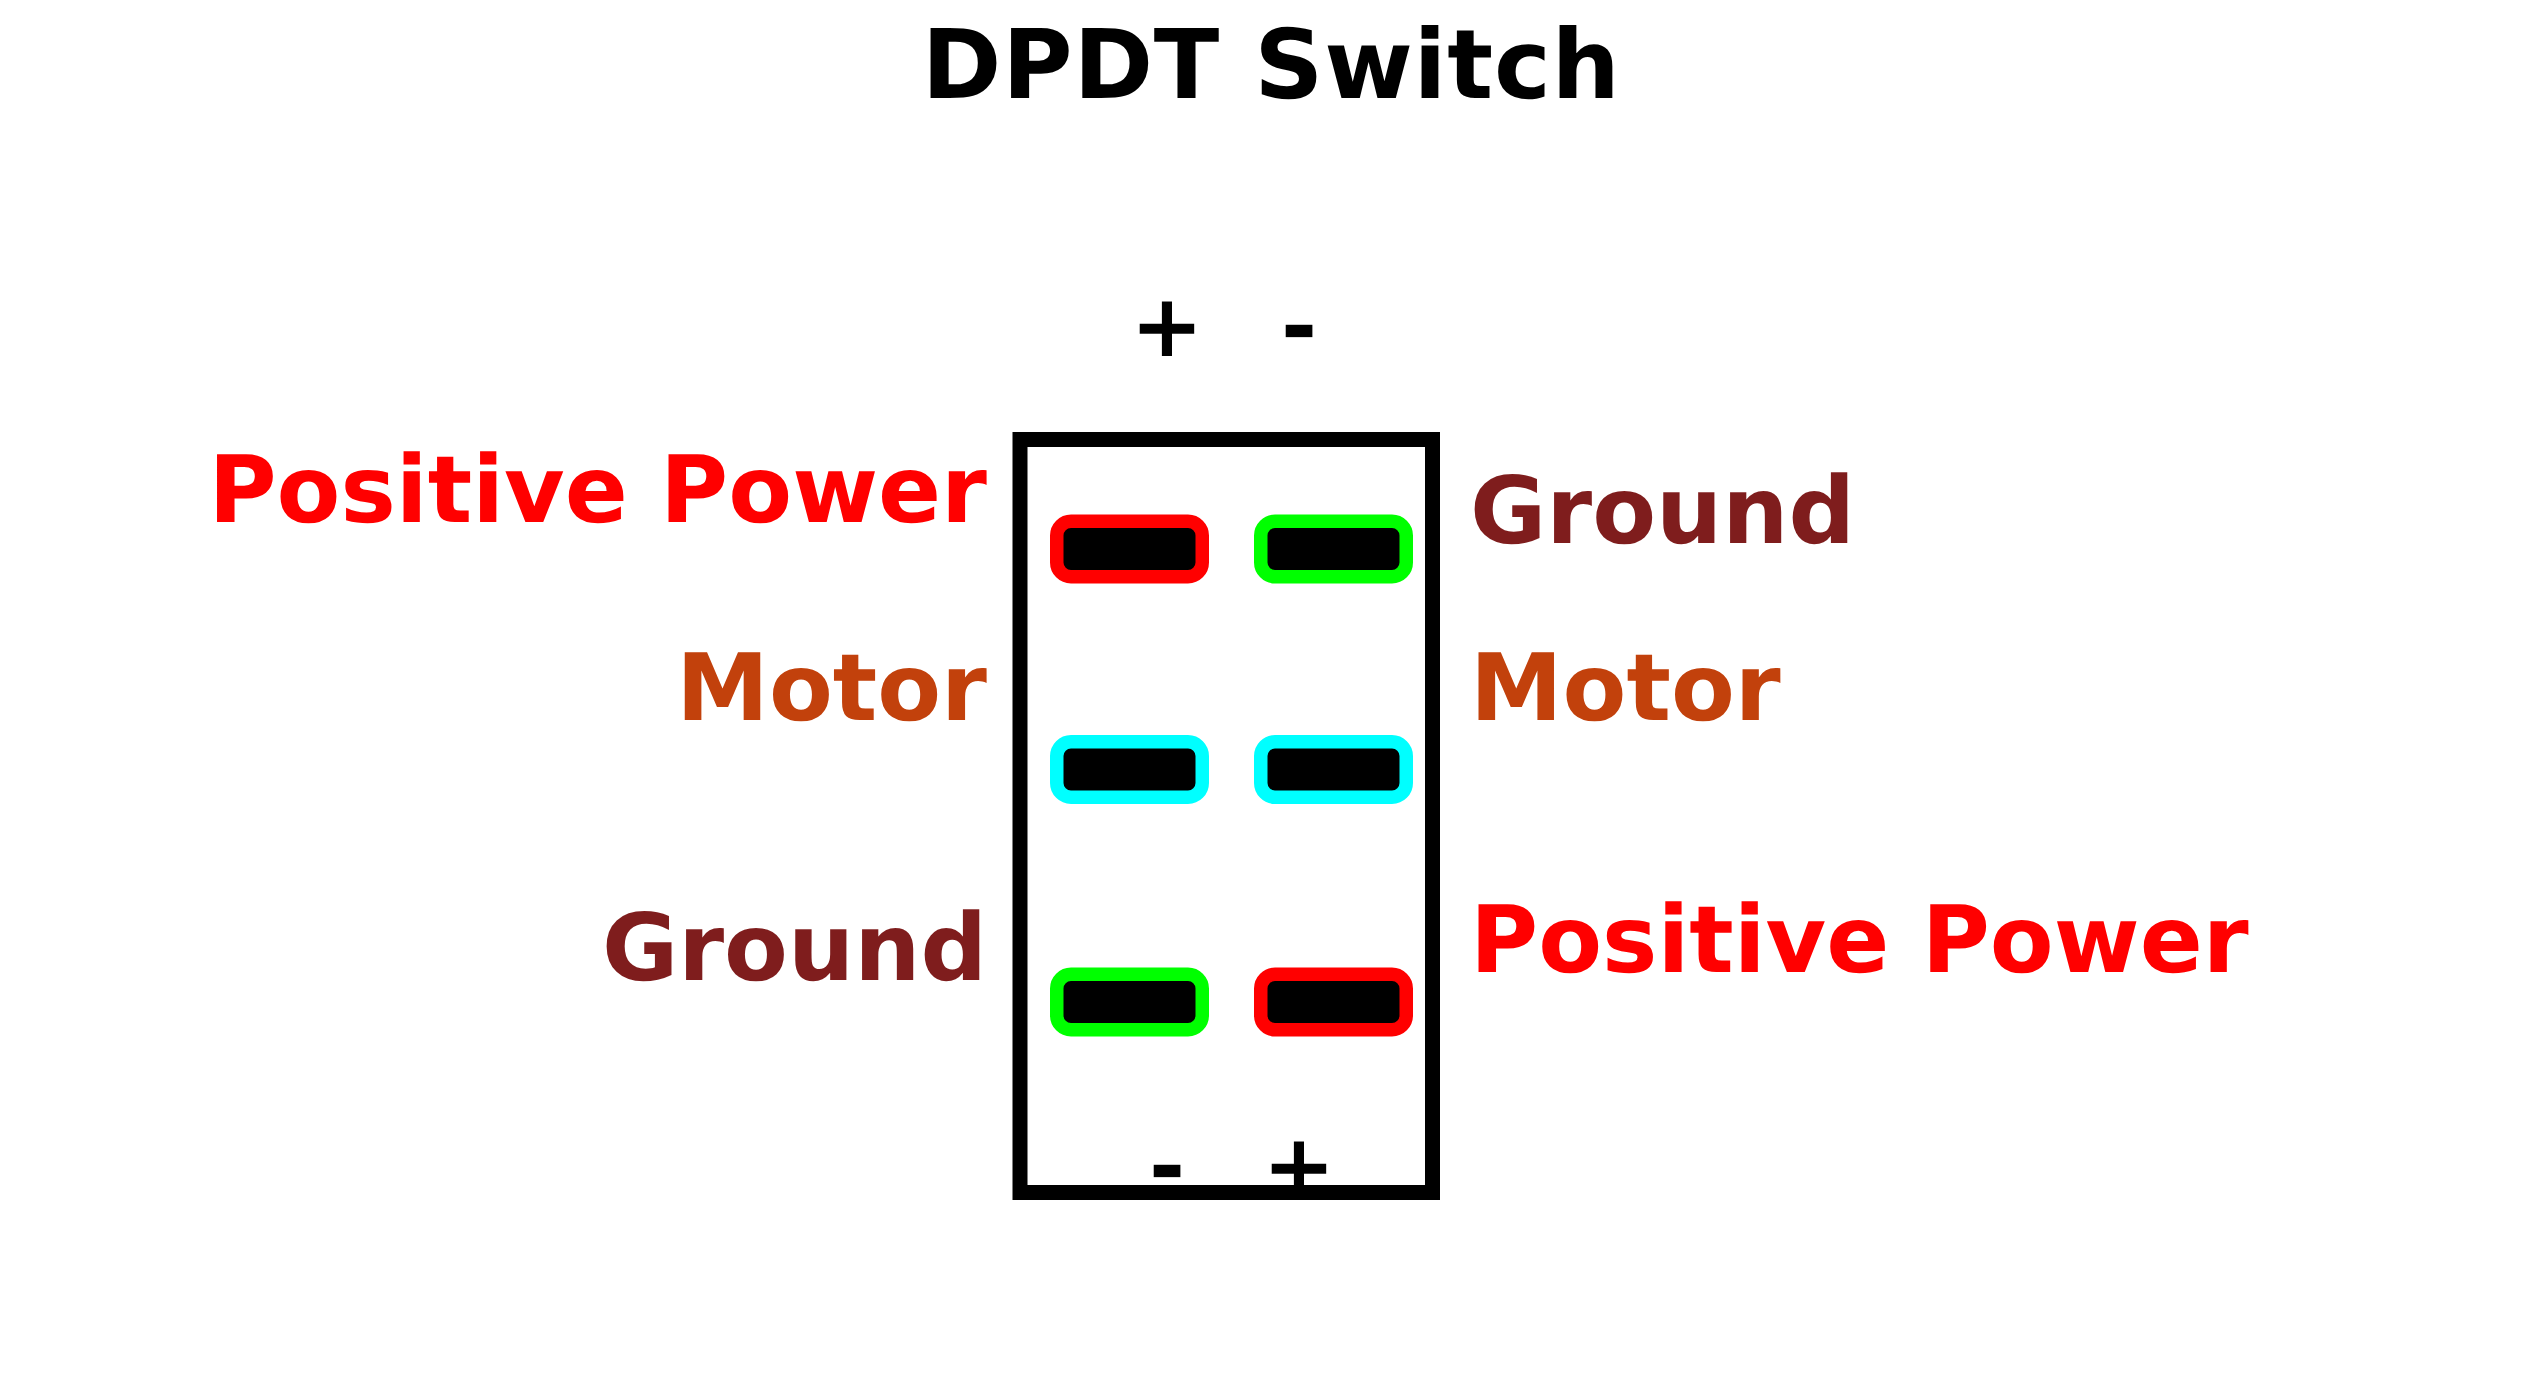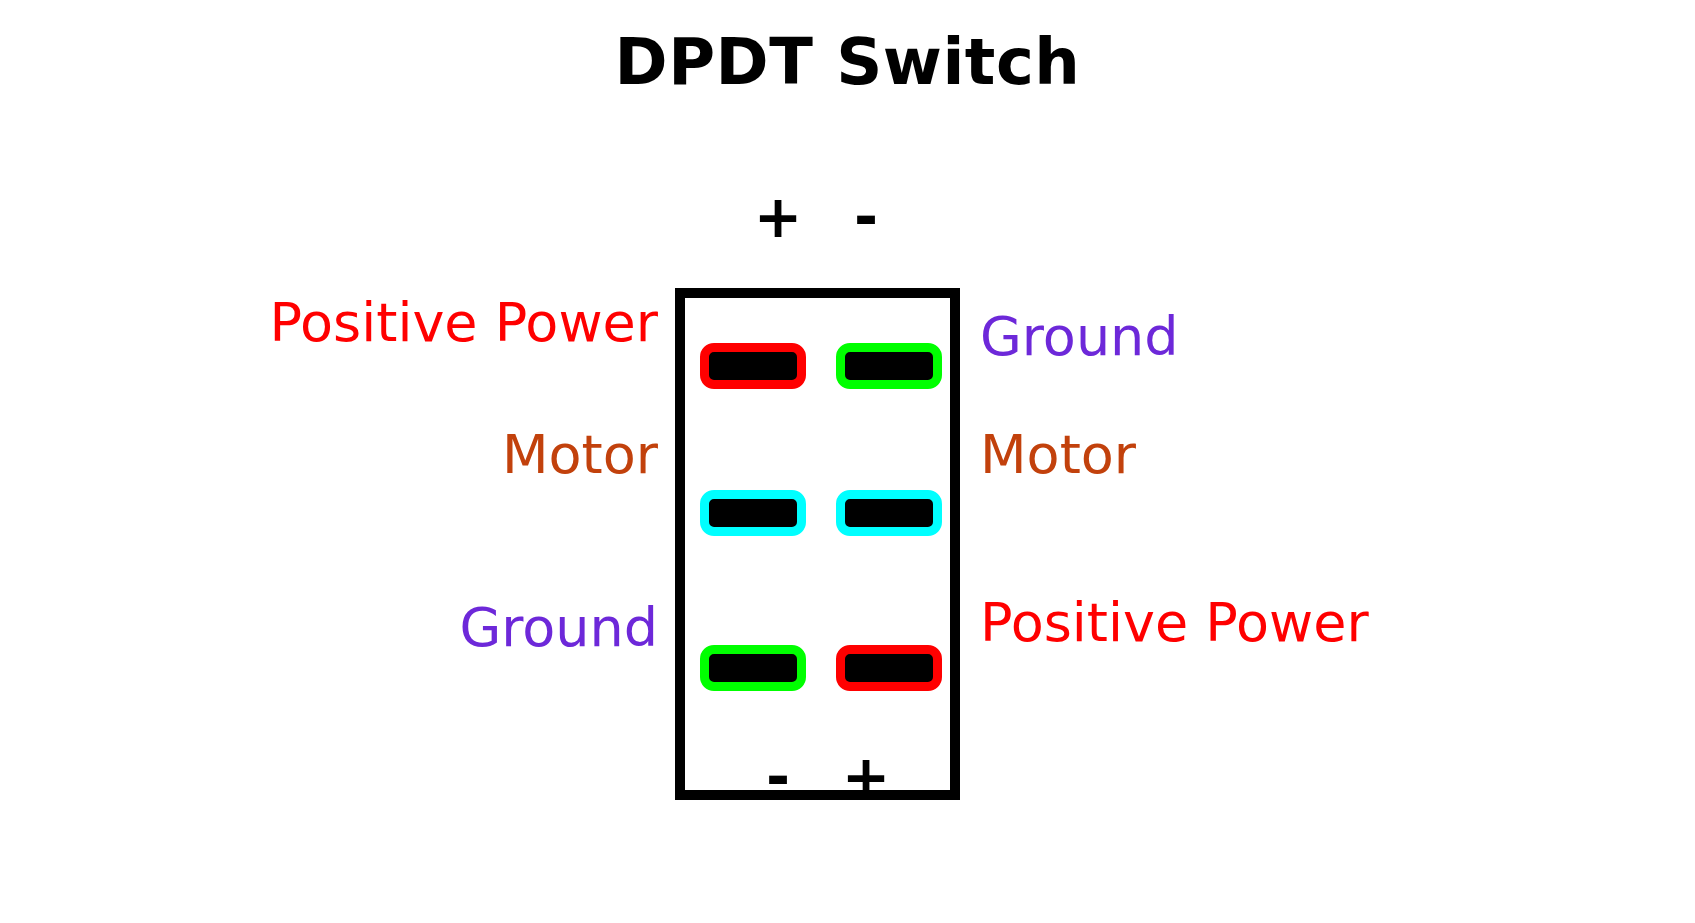--- a/index.html
+++ b/index.html
@@ -13,21 +13,21 @@
     position: relative;
     overflow: hidden;
     font-family: "DejaVu Sans", "Liberation Sans", sans-serif;
     -webkit-font-smoothing: antialiased;
   }
 
   
   #title {
     position: absolute;
     left: 0;
-    top: 30px;
+    top: 12px;
     width: 1695px;
     text-align: center;
     font-size: 64px;
     font-weight: 700;
     color: #000000;
     letter-spacing: 0.5px;
     line-height: 1;
     white-space: nowrap;
   }
 
@@ -77,30 +77,30 @@
   .terminal.row-2 { top: 490px; }
   .terminal.row-3 { top: 645px; }
 
   .tc-red   { border-color: #ff0000; }
   .tc-green { border-color: #00ff00; }
   .tc-cyan  { border-color: #00ffff; }
 
   
   .side-label {
     position: absolute;
-    font-size: 54px;
-    font-weight: 400;
+    font-size: 62px;
+    font-weight: 700;
     line-height: 1;
     white-space: nowrap;
   }
   .side-label.left  { text-align: right;  right: 1037px; }
   .side-label.right { text-align: left;   left: 980px; }
 
   .lbl-red   { color: #ff0000; }
-  .lbl-green { color: #6d28d9; }
+  .lbl-green { color: #7f1d1d; }
   .lbl-cyan  { color: #c2410c; }
 
   #label-left-1  { top: 296px; }
   #label-right-1 { top: 310px; }
   #label-left-2  { top: 428px; }
   #label-right-2 { top: 428px; }
   #label-left-3  { top: 601px; }
   #label-right-3 { top: 596px; }
 </style>
 </head>

